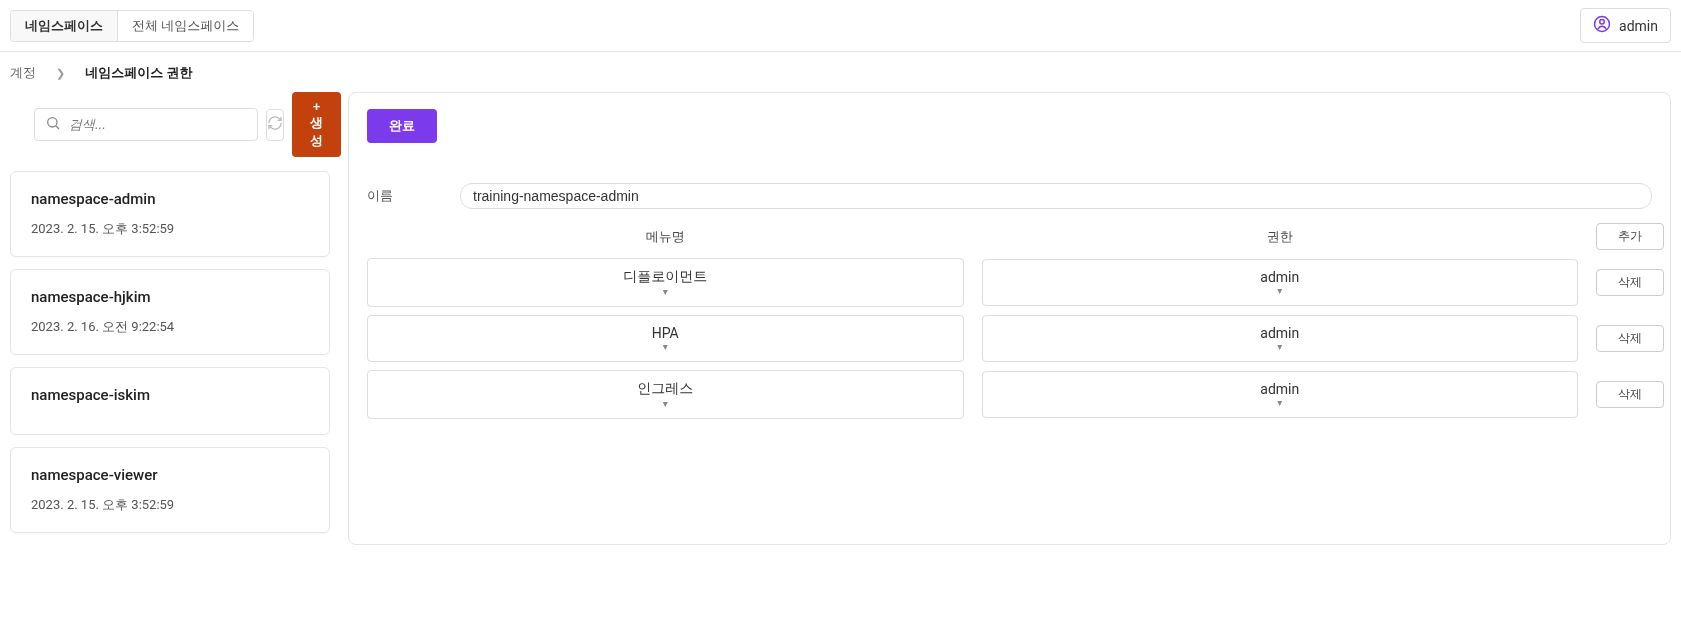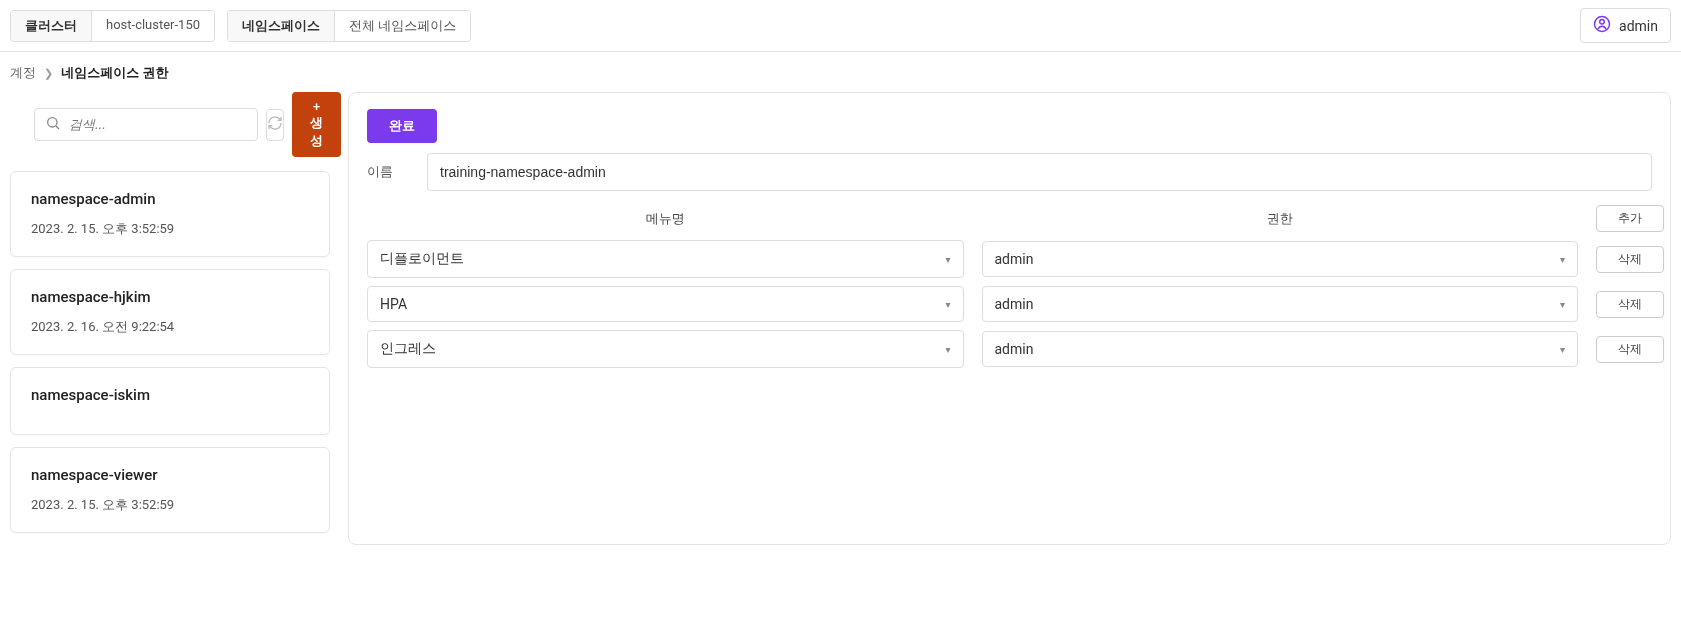--- a/index.html
+++ b/index.html
@@ -48,21 +48,21 @@
       width: 18px;
       height: 18px;
       color: #7c3aed;
     }
     .breadcrumb {
       padding: 12px 10px 10px 10px;
       font-size: 13px;
       color: #666;
       display: flex;
       align-items: center;
-      gap: 8px;
+      gap: 20px;
     }
     .breadcrumb .current {
       font-weight: 700;
       color: #222;
     }
     .chevron {
       color: #999;
       font-size: 11px;
     }
     .main-layout {
@@ -148,40 +148,41 @@
     }
     .done-btn {
       background: #7c3aed;
       color: #fff;
       border: none;
       border-radius: 4px;
       padding: 8px 22px;
       font-weight: 600;
       cursor: pointer;
       font-size: 13px;
-      margin-bottom: 10px;
+      margin-bottom: 40px;
     }
     .form-row {
       display: flex;
       align-items: center;
       gap: 20px;
       margin-bottom: 14px;
     }
     .form-label {
       width: 40px;
       font-size: 13px;
       color: #555;
     }
     .name-input {
       flex: 1;
       border: 1px solid #ddd;
-      border-radius: 4px;
-      padding: 10px 12px;
+      border-radius: 12px;
+      padding: 4px 12px;
       font-size: 14px;
       color: #333;
+      margin-left: 33px;
     }
     .grid-header {
       display: flex;
       align-items: center;
       gap: 18px;
       margin-bottom: 8px;
     }
     .grid-header .col-menu { flex: 1; text-align: center; font-size: 13px; color: #444; }
     .grid-header .col-perm { flex: 1; text-align: center; font-size: 13px; color: #444; }
     .grid-header .col-act { width: 56px; }
@@ -210,37 +211,34 @@
       border: 1px solid #ddd;
       border-radius: 4px;
       padding: 9px 12px;
       font-size: 14px;
       color: #333;
       background: #fff;
       display: flex;
       justify-content: space-between;
       align-items: center;
       cursor: pointer;
+      flex-direction: column;
     }
     .select-box .caret {
       color: #888;
       font-size: 10px;
     }
     .col-act-cell {
       width: 56px;
     }
   </style>
 </head>
 <body>
 
 <div class="top-bar">
-  <div class="selector-group">
-    <div class="selector-label">클러스터</div>
-    <div class="selector-value">host-cluster-150</div>
-  </div>
   <div class="selector-group">
     <div class="selector-label">네임스페이스</div>
     <div class="selector-value">전체 네임스페이스</div>
   </div>
   <div class="top-right">
     <span>
       <svg class="user-icon" viewBox="0 0 24 24" fill="none" stroke="currentColor" stroke-width="2">
           <circle cx="12" cy="12" r="10"></circle>
           <circle cx="12" cy="9" r="3"></circle>
           <path d="M6.5 19c1.2-2.5 3.4-4 5.5-4s4.3 1.5 5.5 4"></path>

